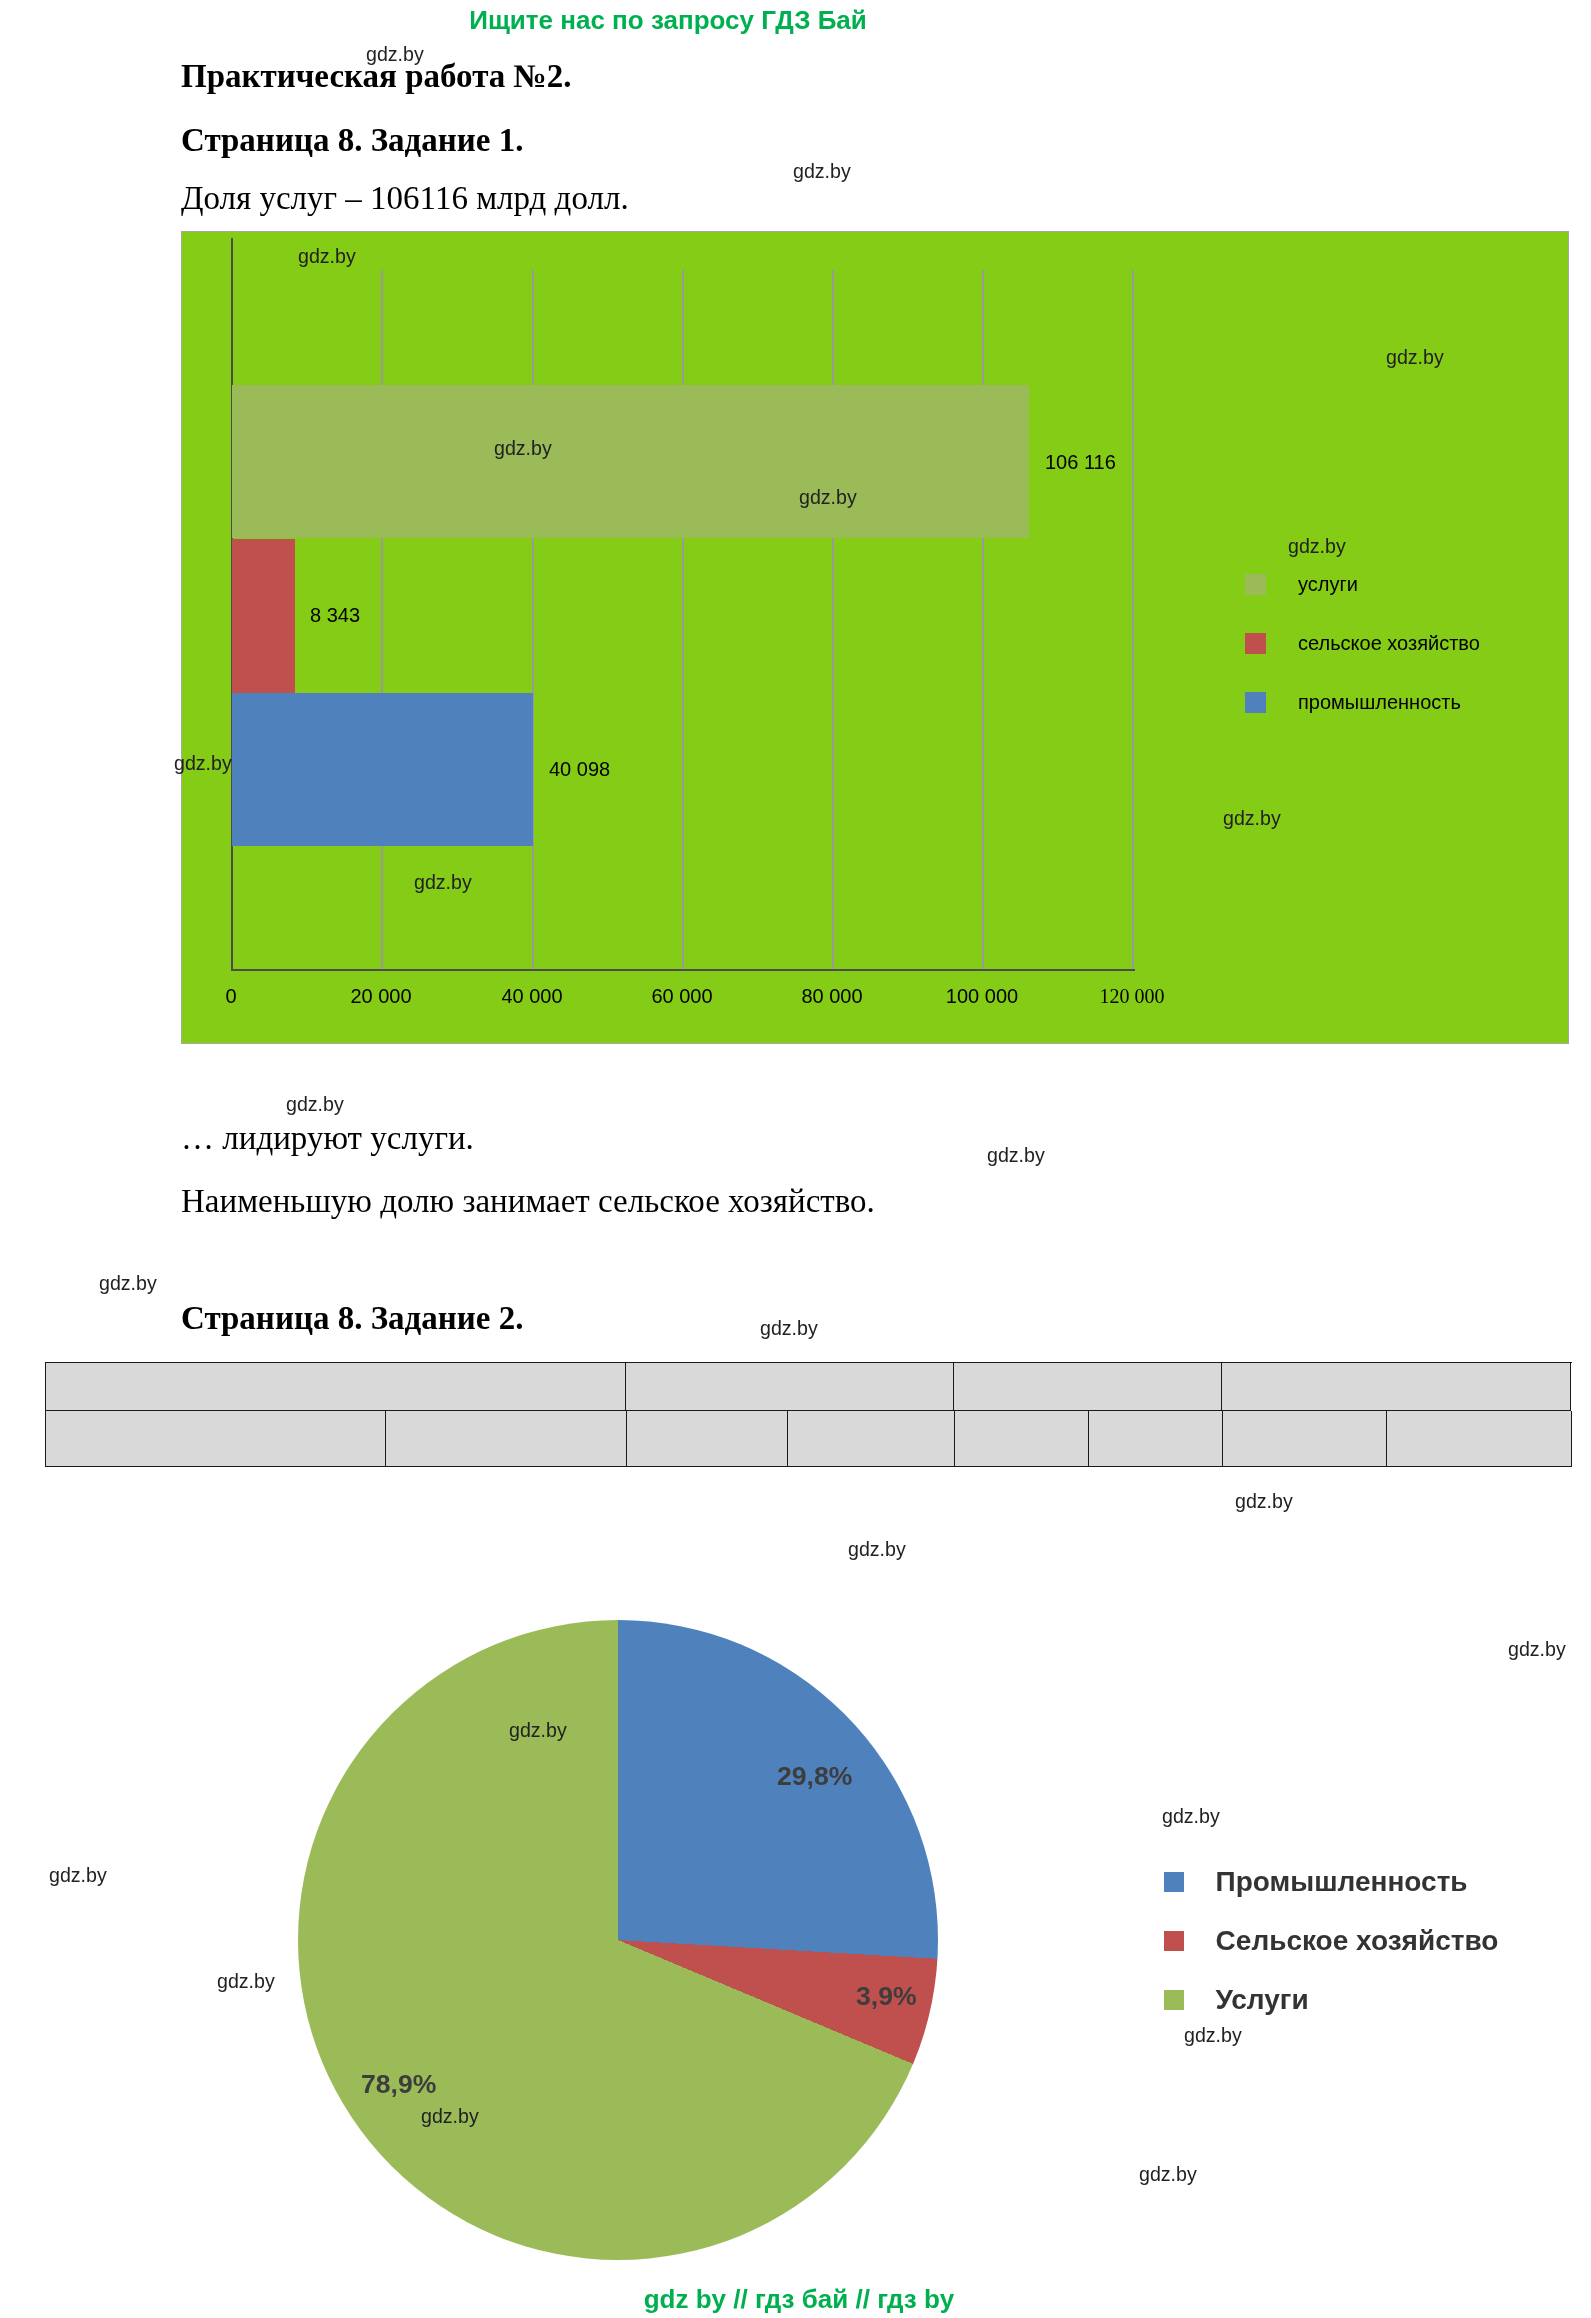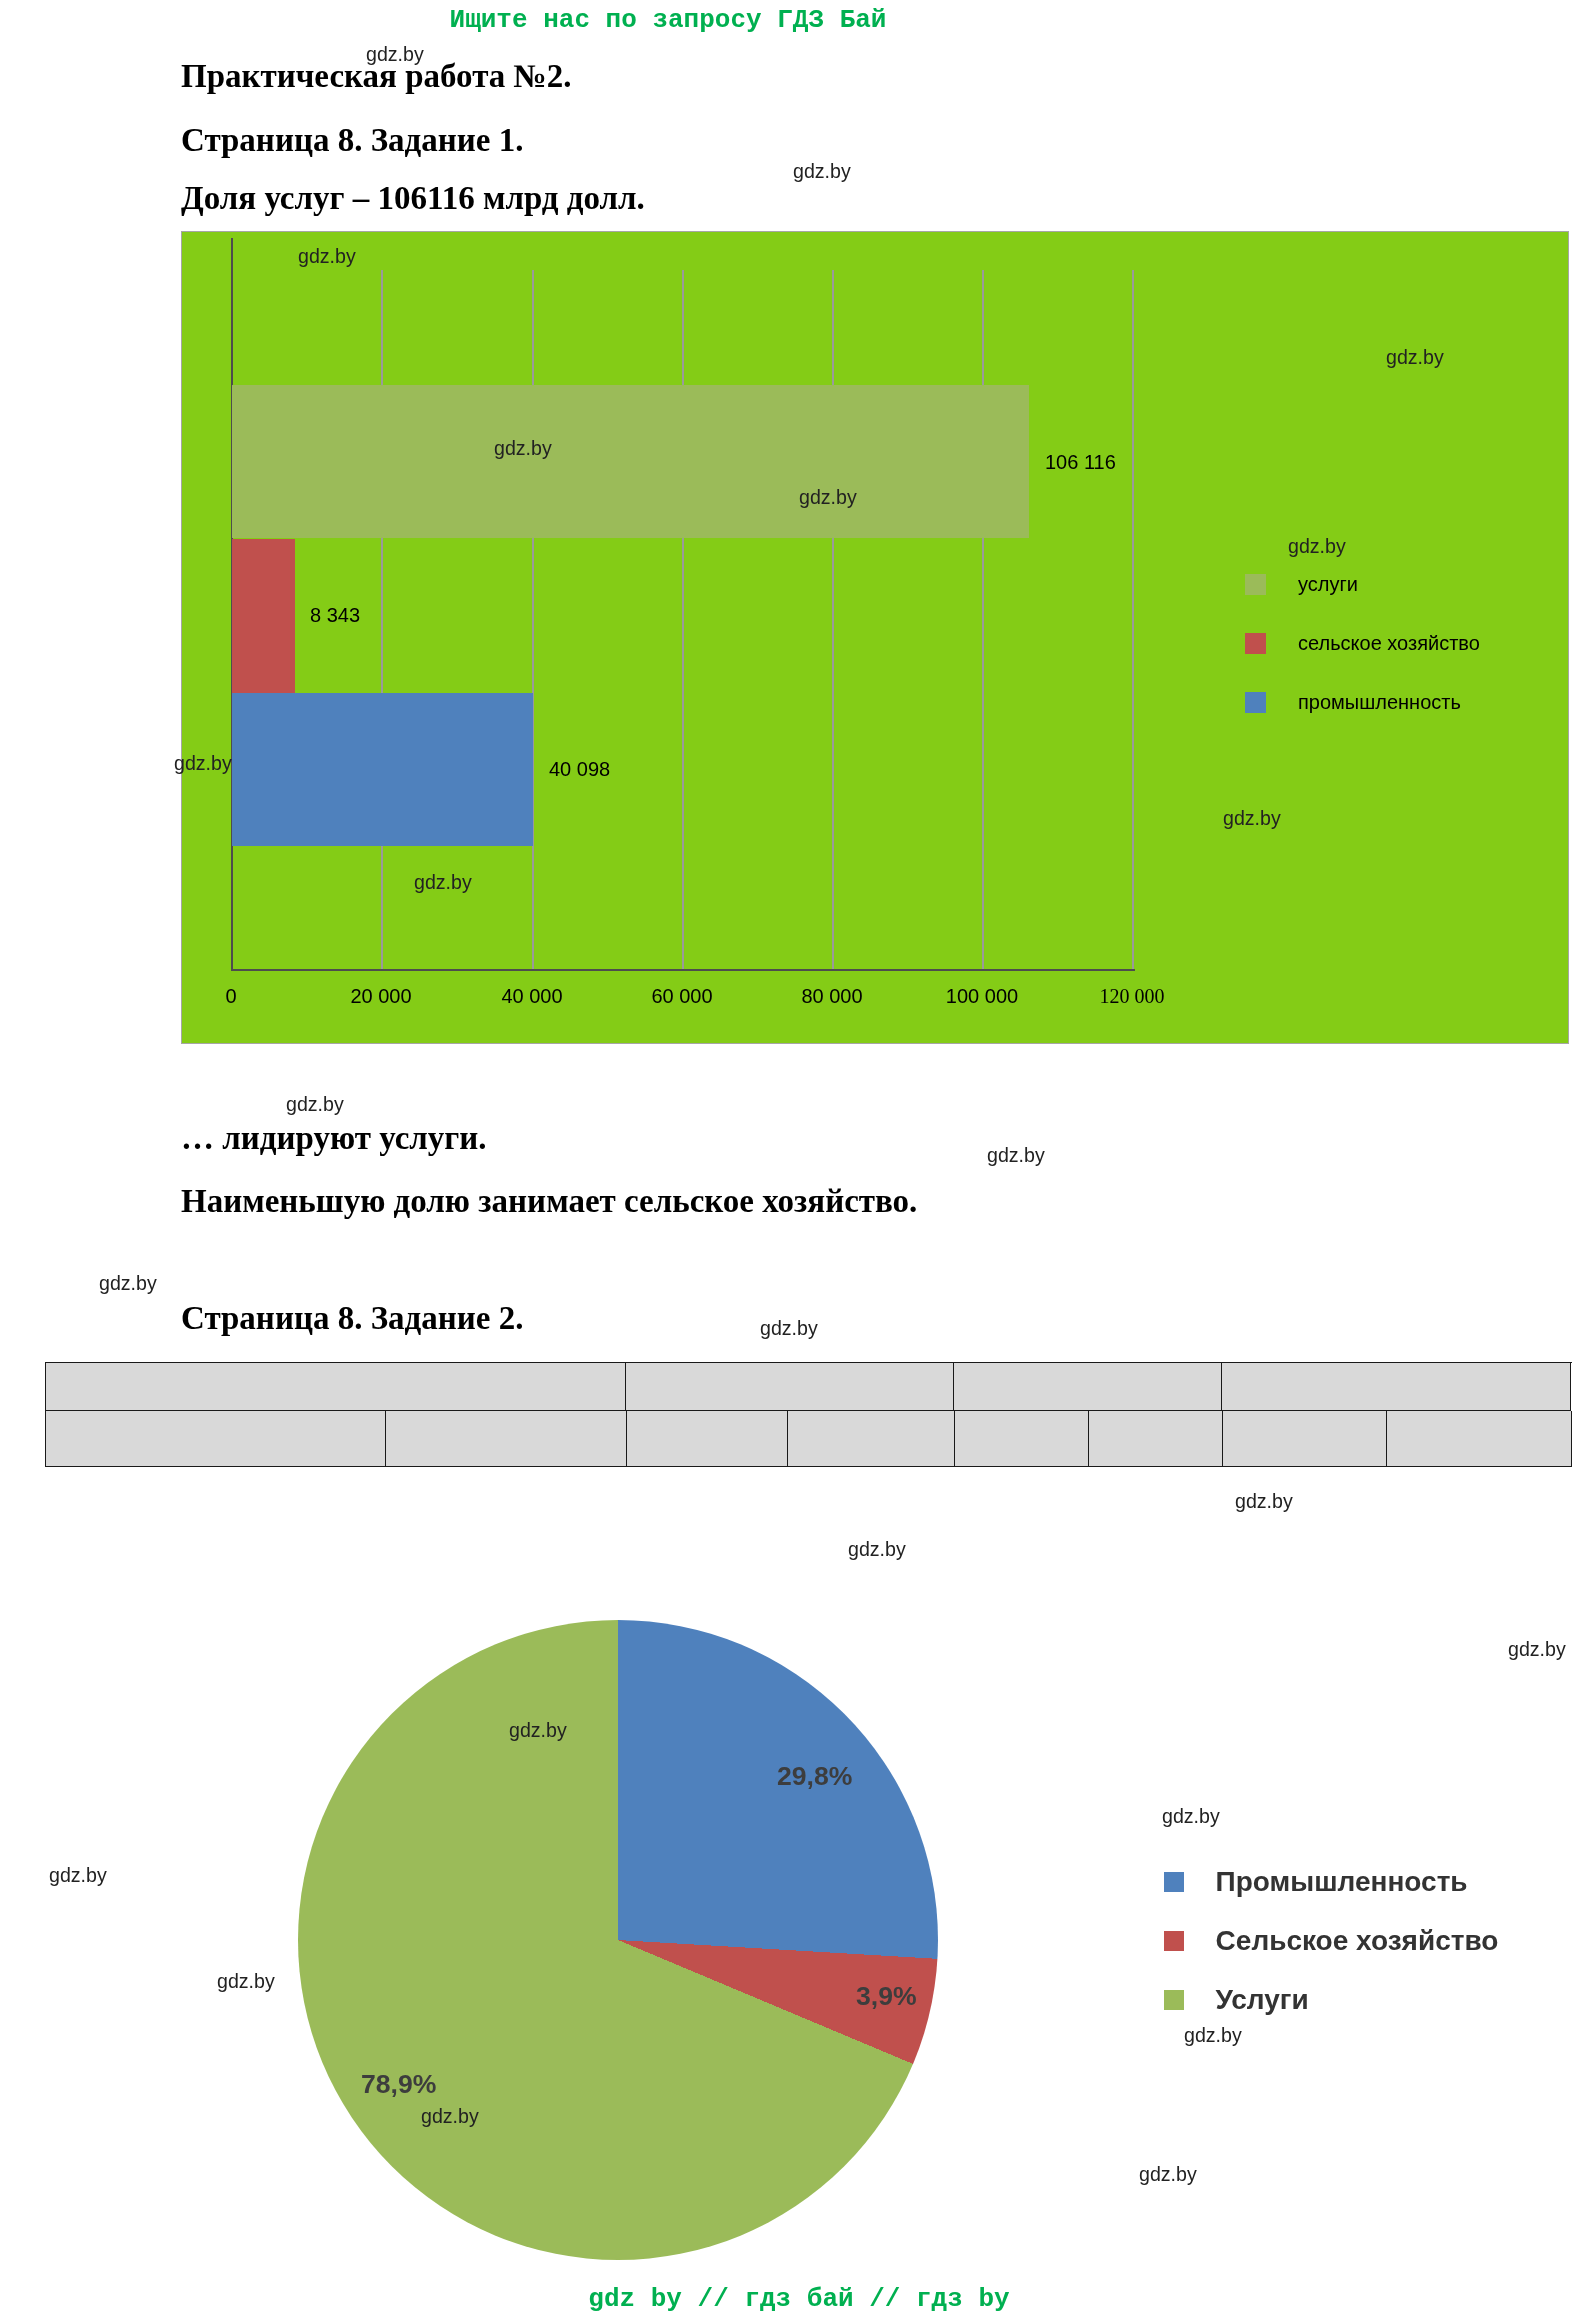--- a/index.html
+++ b/index.html
@@ -1,24 +1,24 @@
 <!DOCTYPE html>
 <html style="font-size:12.5px"><head>
 <meta charset="utf-8">
 <style>
   html,body{margin:0;padding:0;background:#ffffff;}
   .page{position:relative;width:1591px;height:2319px;background:#fff;overflow:hidden;
         font-family:"Liberation Serif",serif;color:#000;}
-  .promo{position:absolute;font-family:Liberation Mono, monospace;font-weight:700;
+  .promo{position:absolute;font-family:Liberation Sans, sans-serif;font-weight:700;
          color:#00b050;font-size:26px;white-space:nowrap;transform:translateX(-50%);}
   .promo-top{left:668px;top:4.7px;}
   .promo-bottom{left:799px;top:2284px;}
   .wm{position:absolute;font-family:"Liberation Sans",sans-serif;font-size:19.6px;
       color:#222;white-space:nowrap;z-index:30;}
-  .doc-text{position:absolute;left:181px;font-size:33px;white-space:nowrap;z-index:5;font-weight:bold;}
+  .doc-text{position:absolute;left:181px;font-size:33px;white-space:nowrap;z-index:5;}
   .bold{font-weight:700;font-family:Liberation Serif, serif;}
 
   
   .chart1{position:absolute;left:181px;top:231px;width:1386px;height:811px;
           border:1.6px solid #a6a6a6;background:#84cc16;
           font-family:"Liberation Sans",sans-serif;font-size:20px;}
   .gl{position:absolute;top:38px;height:699px;width:1.6px;background:#9a9a9a;z-index:1;}
   .yaxis{position:absolute;left:49px;top:6.3px;width:1.6px;height:732px;background:#4d4d4d;z-index:2;}
   .xaxis{position:absolute;left:49px;top:737px;width:904px;height:1.6px;background:#4d4d4d;z-index:2;}
   .hbar{position:absolute;left:50px;z-index:3;}

